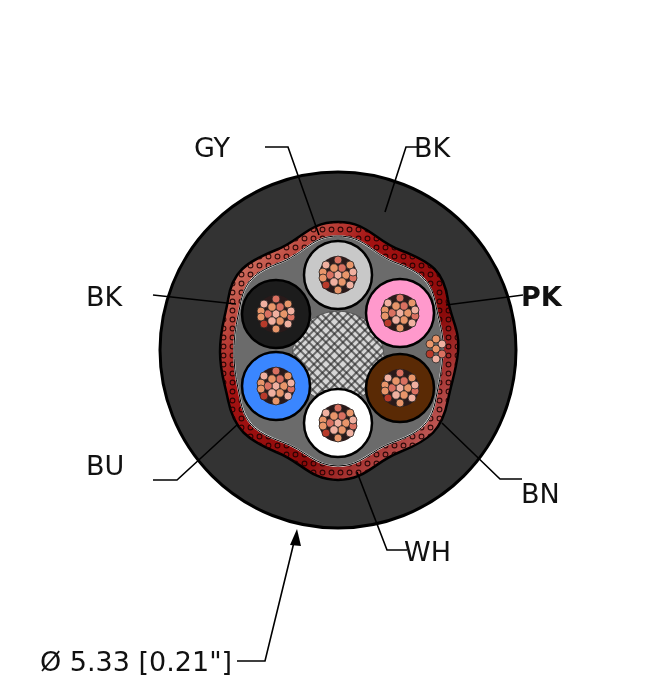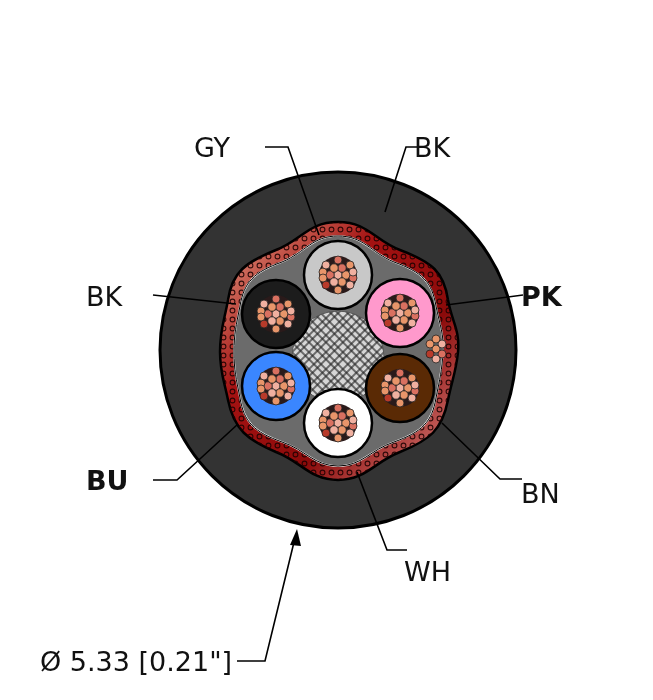--- a/index.html
+++ b/index.html
@@ -128,17 +128,17 @@
       <polyline points="395,550 375,550 345,472"></polyline>
       <polyline points="225,661 253,661 283,538"></polyline>
     </g>
     <polygon points="285,529 278,545 289,546" fill="#000"></polygon>
   </svg>
 
   <div class="label" style="left:194px; top:134px;">GY</div>
   <div class="label" style="left:414px; top:134px;">BK</div>
   <div class="label" style="left:86px; top:283px;">BK</div>
   <div class="label" style="left:521px; top:283px;font-weight:bold;">PK</div>
-  <div class="label" style="left:86px; top:467px;font-weight:bold;">BU</div>
+  <div class="label" style="left:86px; top:452px;">BU</div>
   <div class="label" style="left:521px; top:480px;">BN</div>
-  <div class="label" style="left:404px; top:538px;margin-top:20px;">WH</div>
+  <div class="label" style="left:404px; top:538px;">WH</div>
   <div class="dim" style="left:40px; top:648px;">Ø 5.33 [0.21"]</div>
 </div>
 
 </body></html>

